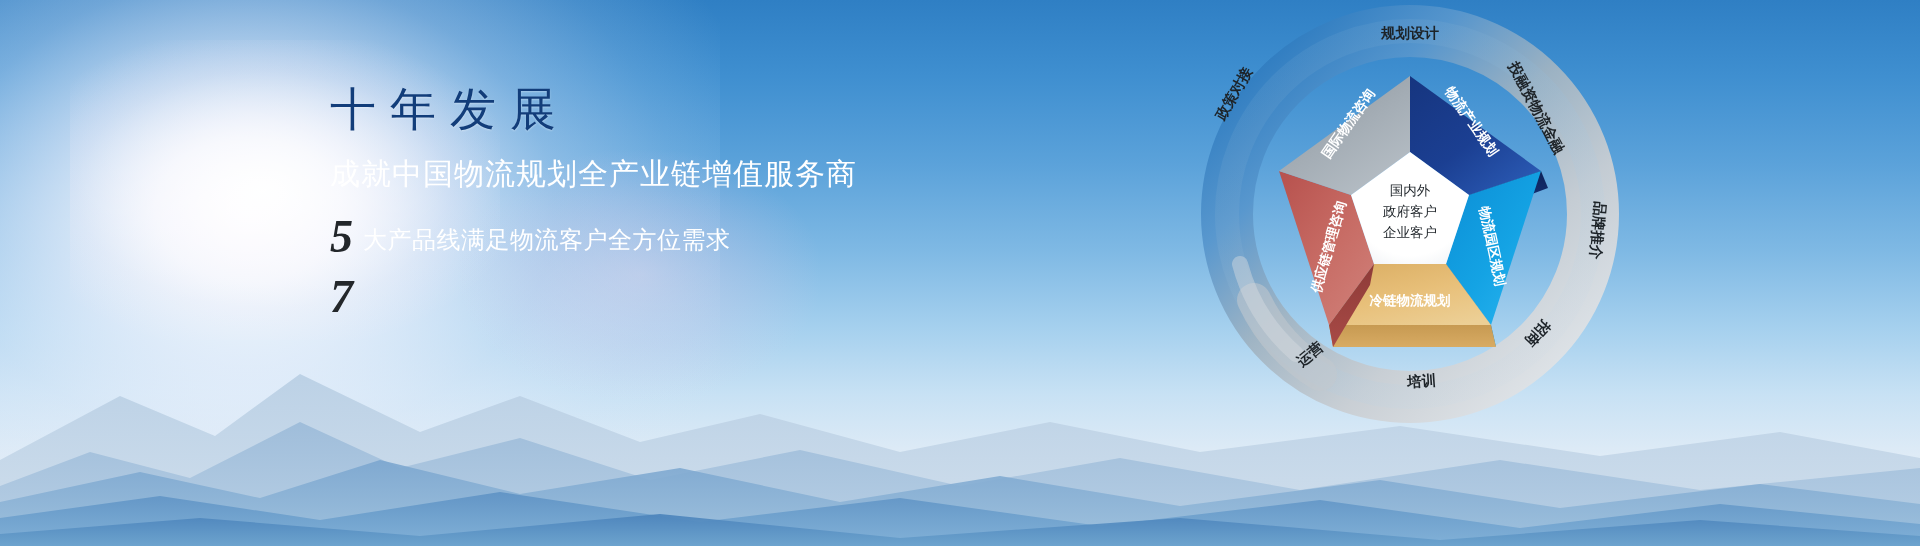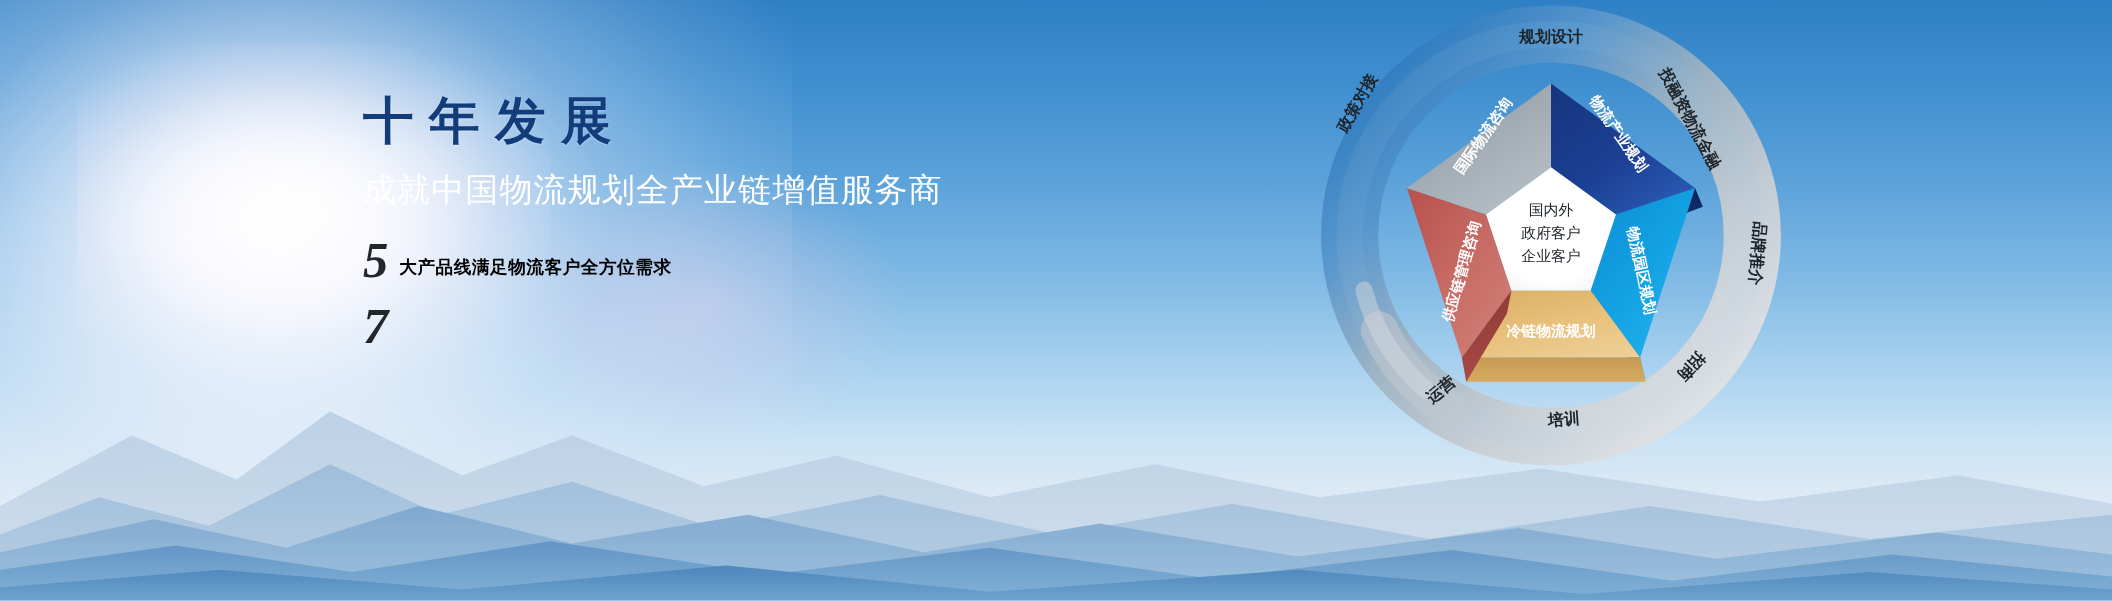--- a/index.html
+++ b/index.html
@@ -71,21 +71,21 @@
   .mountains{position:absolute;left:0;bottom:0;width:1920px;height:300px;}
 
   
   .copy{
     position:absolute;
     left:330px; top:84px;
     width:620px;
   }
   .headline{
     font-size:46px;
-    font-weight:bold;
+    font-weight:normal;
     color:#123d7a;
     letter-spacing:14px;
     line-height:1.1;
     margin:0 0 22px 0;
     white-space:nowrap;
     text-shadow:0 1px 2px rgba(255,255,255,0.35);
   }
   .subhead{
     font-size:30px;
     font-weight:normal;
@@ -106,23 +106,23 @@
     font-style:italic;
     font-size:46px;
     font-weight:bold;
     color:#23272b;
     line-height:1;
     margin-right:10px;
     position:relative;
     top:4px;
   }
   .bullet .txt{
-    font-size:16px;
-    font-weight:bold;
-    color:#000000;
+    font-size:24px;
+    font-weight:normal;
+    color:#ffffff;
     letter-spacing:0.5px;
   }
 
   
   .diagram{
     position:absolute;
     right:300px;
     top:2px;
     width:420px; height:420px;
   }

